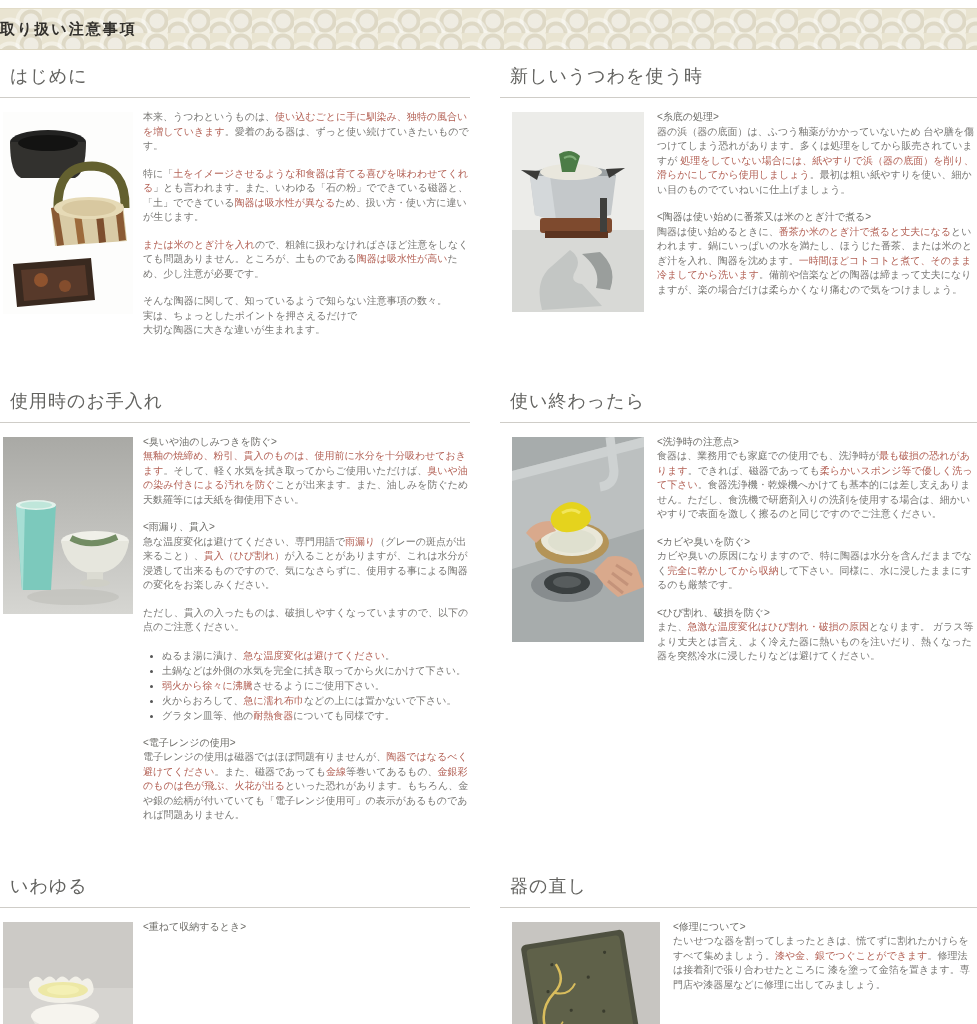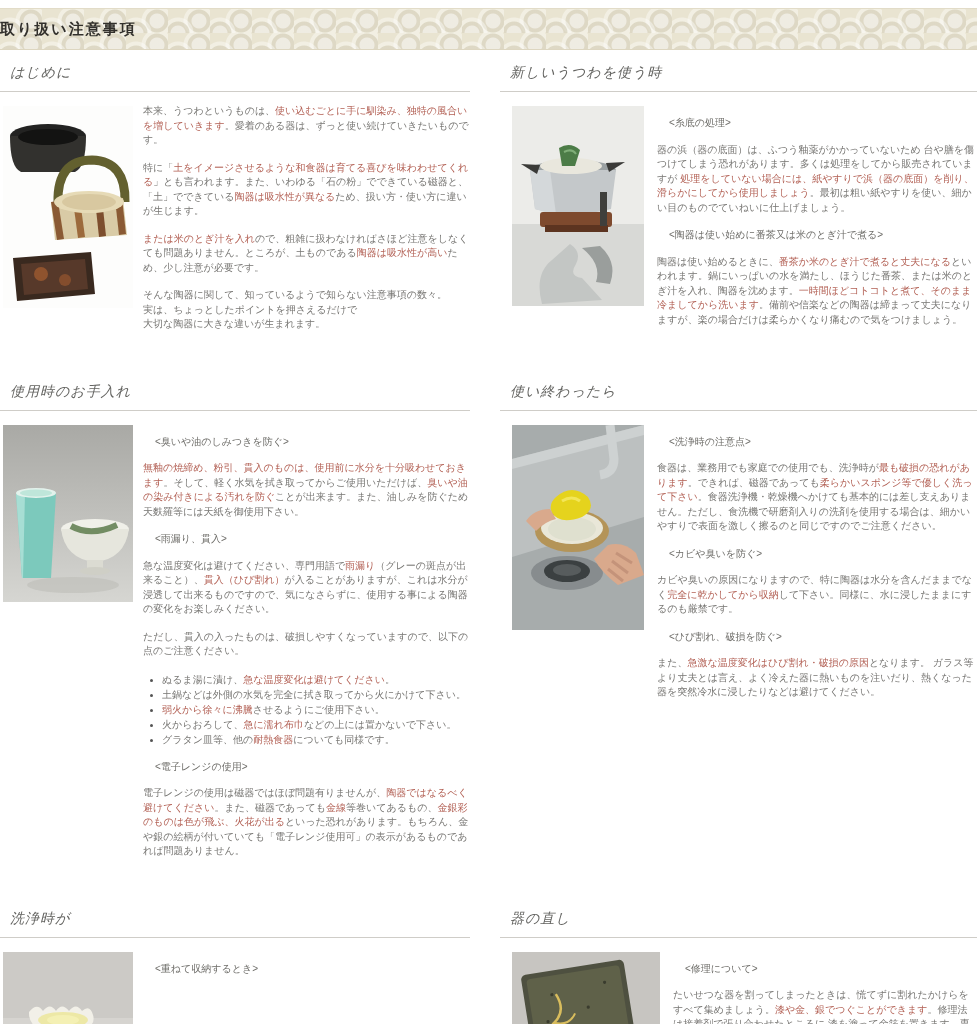--- a/index.html
+++ b/index.html
@@ -23,33 +23,32 @@
     border-top:1px solid #e2dcc8;border-bottom:1px solid #ddd6c0;
   }
   .banner h1{
     margin:0;display:inline-block;
     font-size:15px;font-weight:bold;letter-spacing:2px;color:#32302c;
   }
   
   .columns{display:grid;grid-template-columns:470px 477px;column-gap:30px;}
   .section{margin-bottom:24px;}
   .section h2{
-    font-size:14px;font-weight:normal;color:#636360;letter-spacing:1px;
+    font-size:18px;font-weight:normal;color:#636360;letter-spacing:1px;
     margin:14px 0 9px 10px;
-    font-style:italic;
   }
   .sec-right h2{}
   .section hr{border:none;border-top:1px solid #cfcdc8;margin:0 0 12px 0;}
   .content{display:flex;align-items:flex-start;}
   .sec-left  .content figure{margin:2px 10px 0 3px;}
   .sec-right .content figure{margin:2px 13px 0 12px;}
   .content figure{flex:none;font-size:0;line-height:0;}
   .textcol{flex:1;min-width:0;font-size:10px;line-height:14.5px;}
   .textcol p{margin:0 0 13px 0;white-space:pre-line;}
-  .textcol p.subhead{margin:12px;color:#6e6d69;}
+  .textcol p.subhead{margin:0;color:#6e6d69;}
   .textcol ul{margin:0 0 13px 6px;padding-left:13px;}
   .textcol li{line-height:15px;}
   .textcol li::marker{color:#555;font-size:9px;}
   .red{color:#b25f53;}
 </style>
 </head>
 <body>
 
 <div class="banner">
   <h1>取り扱い注意事項</h1>
@@ -196,21 +195,21 @@
           <p><span>食器は、業務用でも家庭での使用でも、洗浄時が</span><span class="red">最も破損の恐れがあります</span><span>。できれば、磁器であっても</span><span class="red">柔らかいスポンジ等で優しく洗って下さい</span><span>。食器洗浄機・乾燥機へかけても基本的には差し支えありません。ただし、食洗機で研磨剤入りの洗剤を使用する場合は、細かいやすりで表面を激しく擦るのと同じですのでご注意ください。</span></p>
           <p class="subhead"><span>&lt;カビや臭いを防ぐ&gt;</span></p>
           <p><span>カビや臭いの原因になりますので、特に陶器は水分を含んだままでなく</span><span class="red">完全に乾かしてから収納</span><span>して下さい。同様に、水に浸したままにするのも厳禁です。</span></p>
           <p class="subhead"><span>&lt;ひび割れ、破損を防ぐ&gt;</span></p>
           <p><span>また、</span><span class="red">急激な温度変化はひび割れ・破損の原因</span><span>となります。 ガラス等より丈夫とは言え、よく冷えた器に熱いものを注いだり、熱くなった器を突然冷水に浸したりなどは避けてください。</span></p>
         </div>
     </div>
   </div>
 
   <div class="section sec-left">
-    <h2>洗浄時が</h2>
+    <h2>いわゆる</h2>
     <hr>
     <div class="content">
       <figure>
         <svg width="130" height="182" viewBox="0 0 130 182">
           <rect width="130" height="182" fill="#d6d4d0"></rect>
           <rect width="130" height="66" fill="#cccac6"></rect>
           <ellipse cx="62" cy="172" rx="28" ry="7" fill="#bbb9b5"></ellipse>
           <path d="M48 148 L76 148 L73 170 L51 170 Z" fill="#edebe5"></path>
           <ellipse cx="62" cy="148" rx="14" ry="4" fill="#f6f4ee"></ellipse>
           <path d="M30 126 q6 20 32 20 q26 0 32 -20 Z" fill="#e2e0da"></path>

